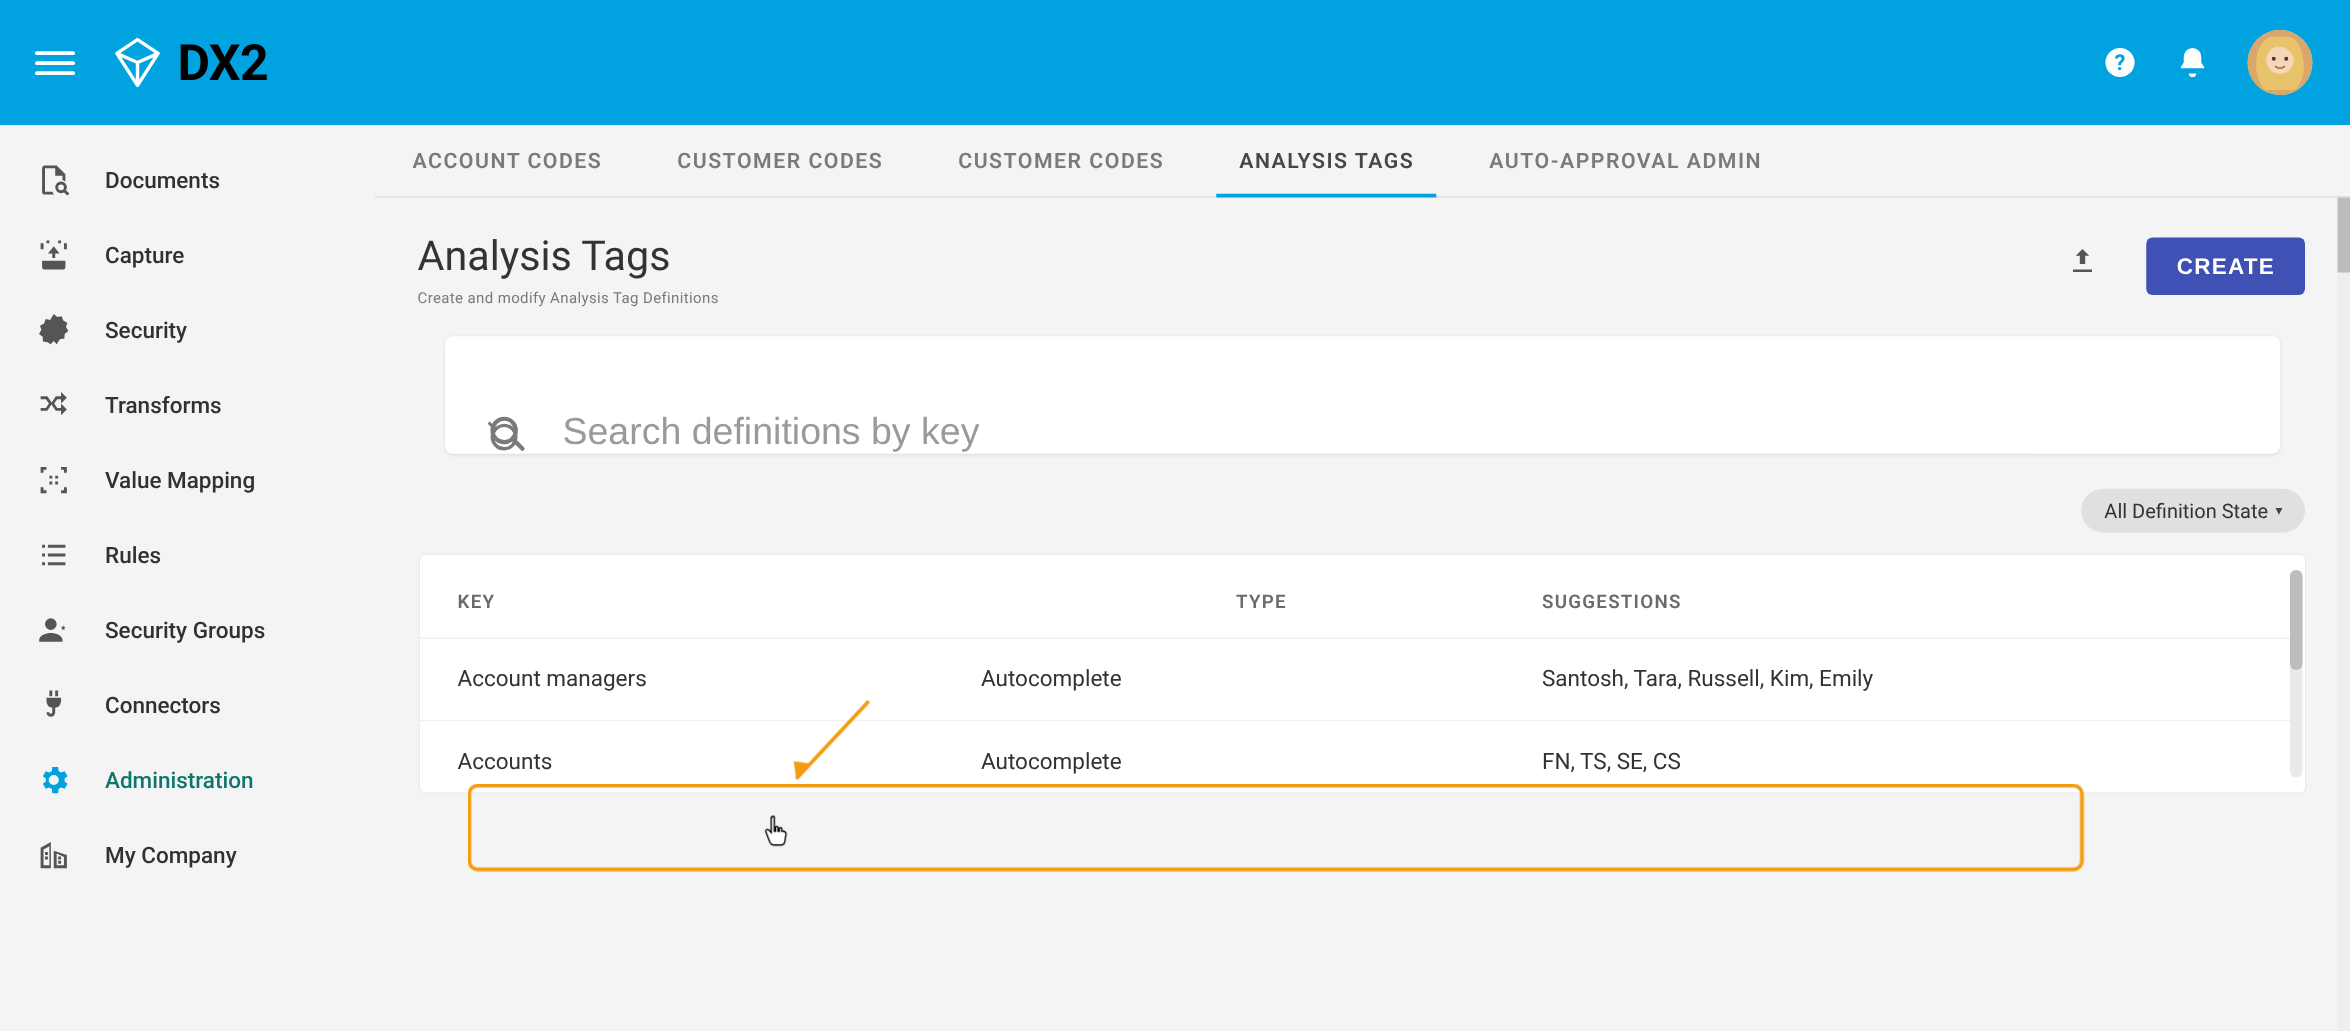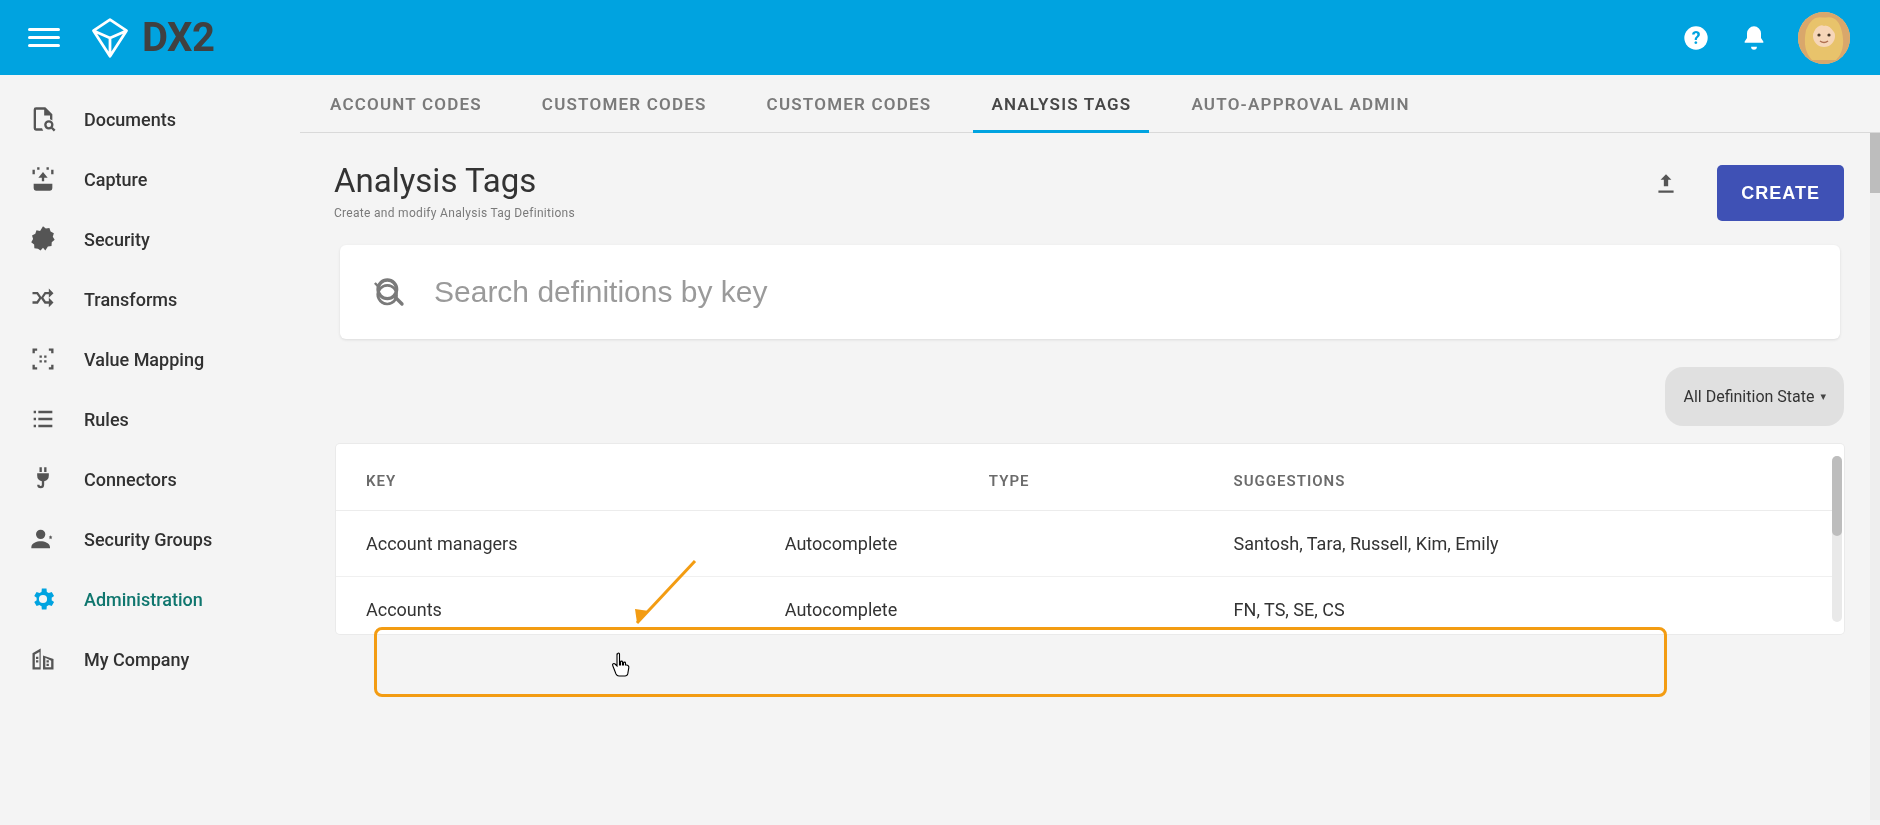--- a/index.html
+++ b/index.html
@@ -10,25 +10,25 @@
     color: #333;
     width: 1880px;
     height: 825px;
     overflow: hidden;
     position: relative;
   }
 
   
   .appbar {
     background: #00a3e0;
-    height: 75px;
+    height: 100px;
     display: flex;
     align-items: center;
     padding: 0 30px 0 28px;
-    color: #404040;
+    color: #000000;
   }
   .hamburger {
     width: 32px; height: 32px;
     display: flex; flex-direction: column; justify-content: center; gap: 5px;
     cursor: pointer; margin-right: 28px;
   }
   .hamburger span { height: 3px; background: #fff; border-radius: 2px; }
   .logo { display: flex; align-items: center; gap: 10px; font-size: 40px; font-weight: 700; letter-spacing: -0.5px; }
   .logo svg { width: 44px; height: 44px; }
   .appbar-spacer { flex: 1; }
@@ -74,41 +74,41 @@
   .page-header {
     display: flex; align-items: flex-start; padding: 28px 36px 24px 34px;
     gap: 20px;
   }
   .page-header .titles { flex: 1; }
   .page-title { font-size: 33px; font-weight: 400; color: #333; }
   .page-sub { font-size: 12px; color: #7a7a7a; margin-top: 6px; letter-spacing: 0.3px; }
   .upload-icon { width: 26px; height: 26px; fill: #555; cursor: pointer; margin-top: 10px; margin-right: 18px; }
   .create-btn {
     background: #3f51b5; color: #fff; border: none; border-radius: 5px;
-    padding: 0 24px; height: 56px; font-size: 18px; font-weight: 600; letter-spacing: 1px;
+    padding: 0 24px; height: 46px; font-size: 18px; font-weight: 600; letter-spacing: 1px;
     cursor: pointer; margin-top: 4px;
   }
 
   
   .search-card {
-    background: #fff; margin: 0 40px; border-radius: 6px;
+    background: #fff; margin: 0 56px; border-radius: 6px;
     box-shadow: 0 1px 3px rgba(0,0,0,0.1);
-    display: flex; align-items: center; padding: 0 34px; height: 94px;
+    display: flex; align-items: flex-end; padding: 0 34px; height: 94px;
   }
   .search-card svg { width: 32px; height: 32px; fill: #7a7a7a; margin-right: 28px; }
   .search-input {
     border: none; outline: none; font-size: 30px; color: #333; flex: 1;
     background: transparent;
   }
   .search-input::placeholder { color: #9a9a9a; }
 
   
   .filter-row { display: flex; justify-content: flex-end; padding: 28px 36px 18px; }
   .filter-chip {
-    background: #e0e0e0; border-radius: 18px; padding: 20px 18px;
+    background: #e0e0e0; border-radius: 18px; padding: 8px 18px;
     font-size: 16px; color: #333; cursor: pointer; display: flex; align-items: center; gap: 6px;
   }
   .filter-chip::after { content: "▾"; font-size: 11px; color: #444; }
 
   
   .table-card {
     background: #fff; margin: 0 36px 0 36px; border-radius: 4px;
     box-shadow: 0 0 0 1px rgba(0,0,0,0.04);
     position: relative;
     padding-right: 12px;
@@ -256,32 +256,32 @@
       <span class="side-icon">
         <svg viewBox="0 0 24 24">
             <path d="M4 5h2v2H4V5zm4 0h12v2H8V5zM4 11h2v2H4v-2zm4 0h12v2H8v-2zM4 17h2v2H4v-2zm4 0h12v2H8v-2z"></path>
           </svg>
       </span>
       <span>Rules</span>
     </div>
     <div class="side-item">
       <span class="side-icon">
         <svg viewBox="0 0 24 24">
+            <path d="M10 4a4 4 0 1 1 0 8 4 4 0 0 1 0-8zm0 10c3.3 0 8 1.7 8 5v1H2v-1c0-3.3 4.7-5 8-5zm8.5-5.5l.3 1.2 1.2.3-.8 1 .3 1.2-1-.7-1 .7.3-1.2-.8-1 1.2-.3.3-1.2z"></path>
+          </svg>
+      </span>
+      <span>Security Groups</span>
+    </div>
+    <div class="side-item">
+      <span class="side-icon">
+        <svg viewBox="0 0 24 24">
             <path d="M9 2h2v4H9V2zm4 0h2v4h-2V2zM7 7h10v2a5 5 0 0 1-4 4.9V17a3 3 0 0 1-6 0h2a1 1 0 0 0 2 0v-3.1A5 5 0 0 1 7 9V7z"></path>
           </svg>
       </span>
       <span>Connectors</span>
-    </div>
-    <div class="side-item">
-      <span class="side-icon">
-        <svg viewBox="0 0 24 24">
-            <path d="M10 4a4 4 0 1 1 0 8 4 4 0 0 1 0-8zm0 10c3.3 0 8 1.7 8 5v1H2v-1c0-3.3 4.7-5 8-5zm8.5-5.5l.3 1.2 1.2.3-.8 1 .3 1.2-1-.7-1 .7.3-1.2-.8-1 1.2-.3.3-1.2z"></path>
-          </svg>
-      </span>
-      <span>Security Groups</span>
     </div>
     <div class="side-item active">
       <span class="side-icon">
         <svg viewBox="0 0 24 24">
             <path d="M19.4 13l.1-1-.1-1 2.1-1.6-2-3.4-2.5.9a7 7 0 0 0-1.7-1L15 3h-4l-.3 2.9a7 7 0 0 0-1.7 1l-2.5-.9-2 3.4L6.6 11l-.1 1 .1 1-2.1 1.6 2 3.4 2.5-.9a7 7 0 0 0 1.7 1L11 21h4l.3-2.9a7 7 0 0 0 1.7-1l2.5.9 2-3.4L19.4 13zM12 15.5A3.5 3.5 0 1 1 12 8.5a3.5 3.5 0 0 1 0 7z"></path>
           </svg>
       </span>
       <span>Administration</span>
     </div>
     <div class="side-item">

